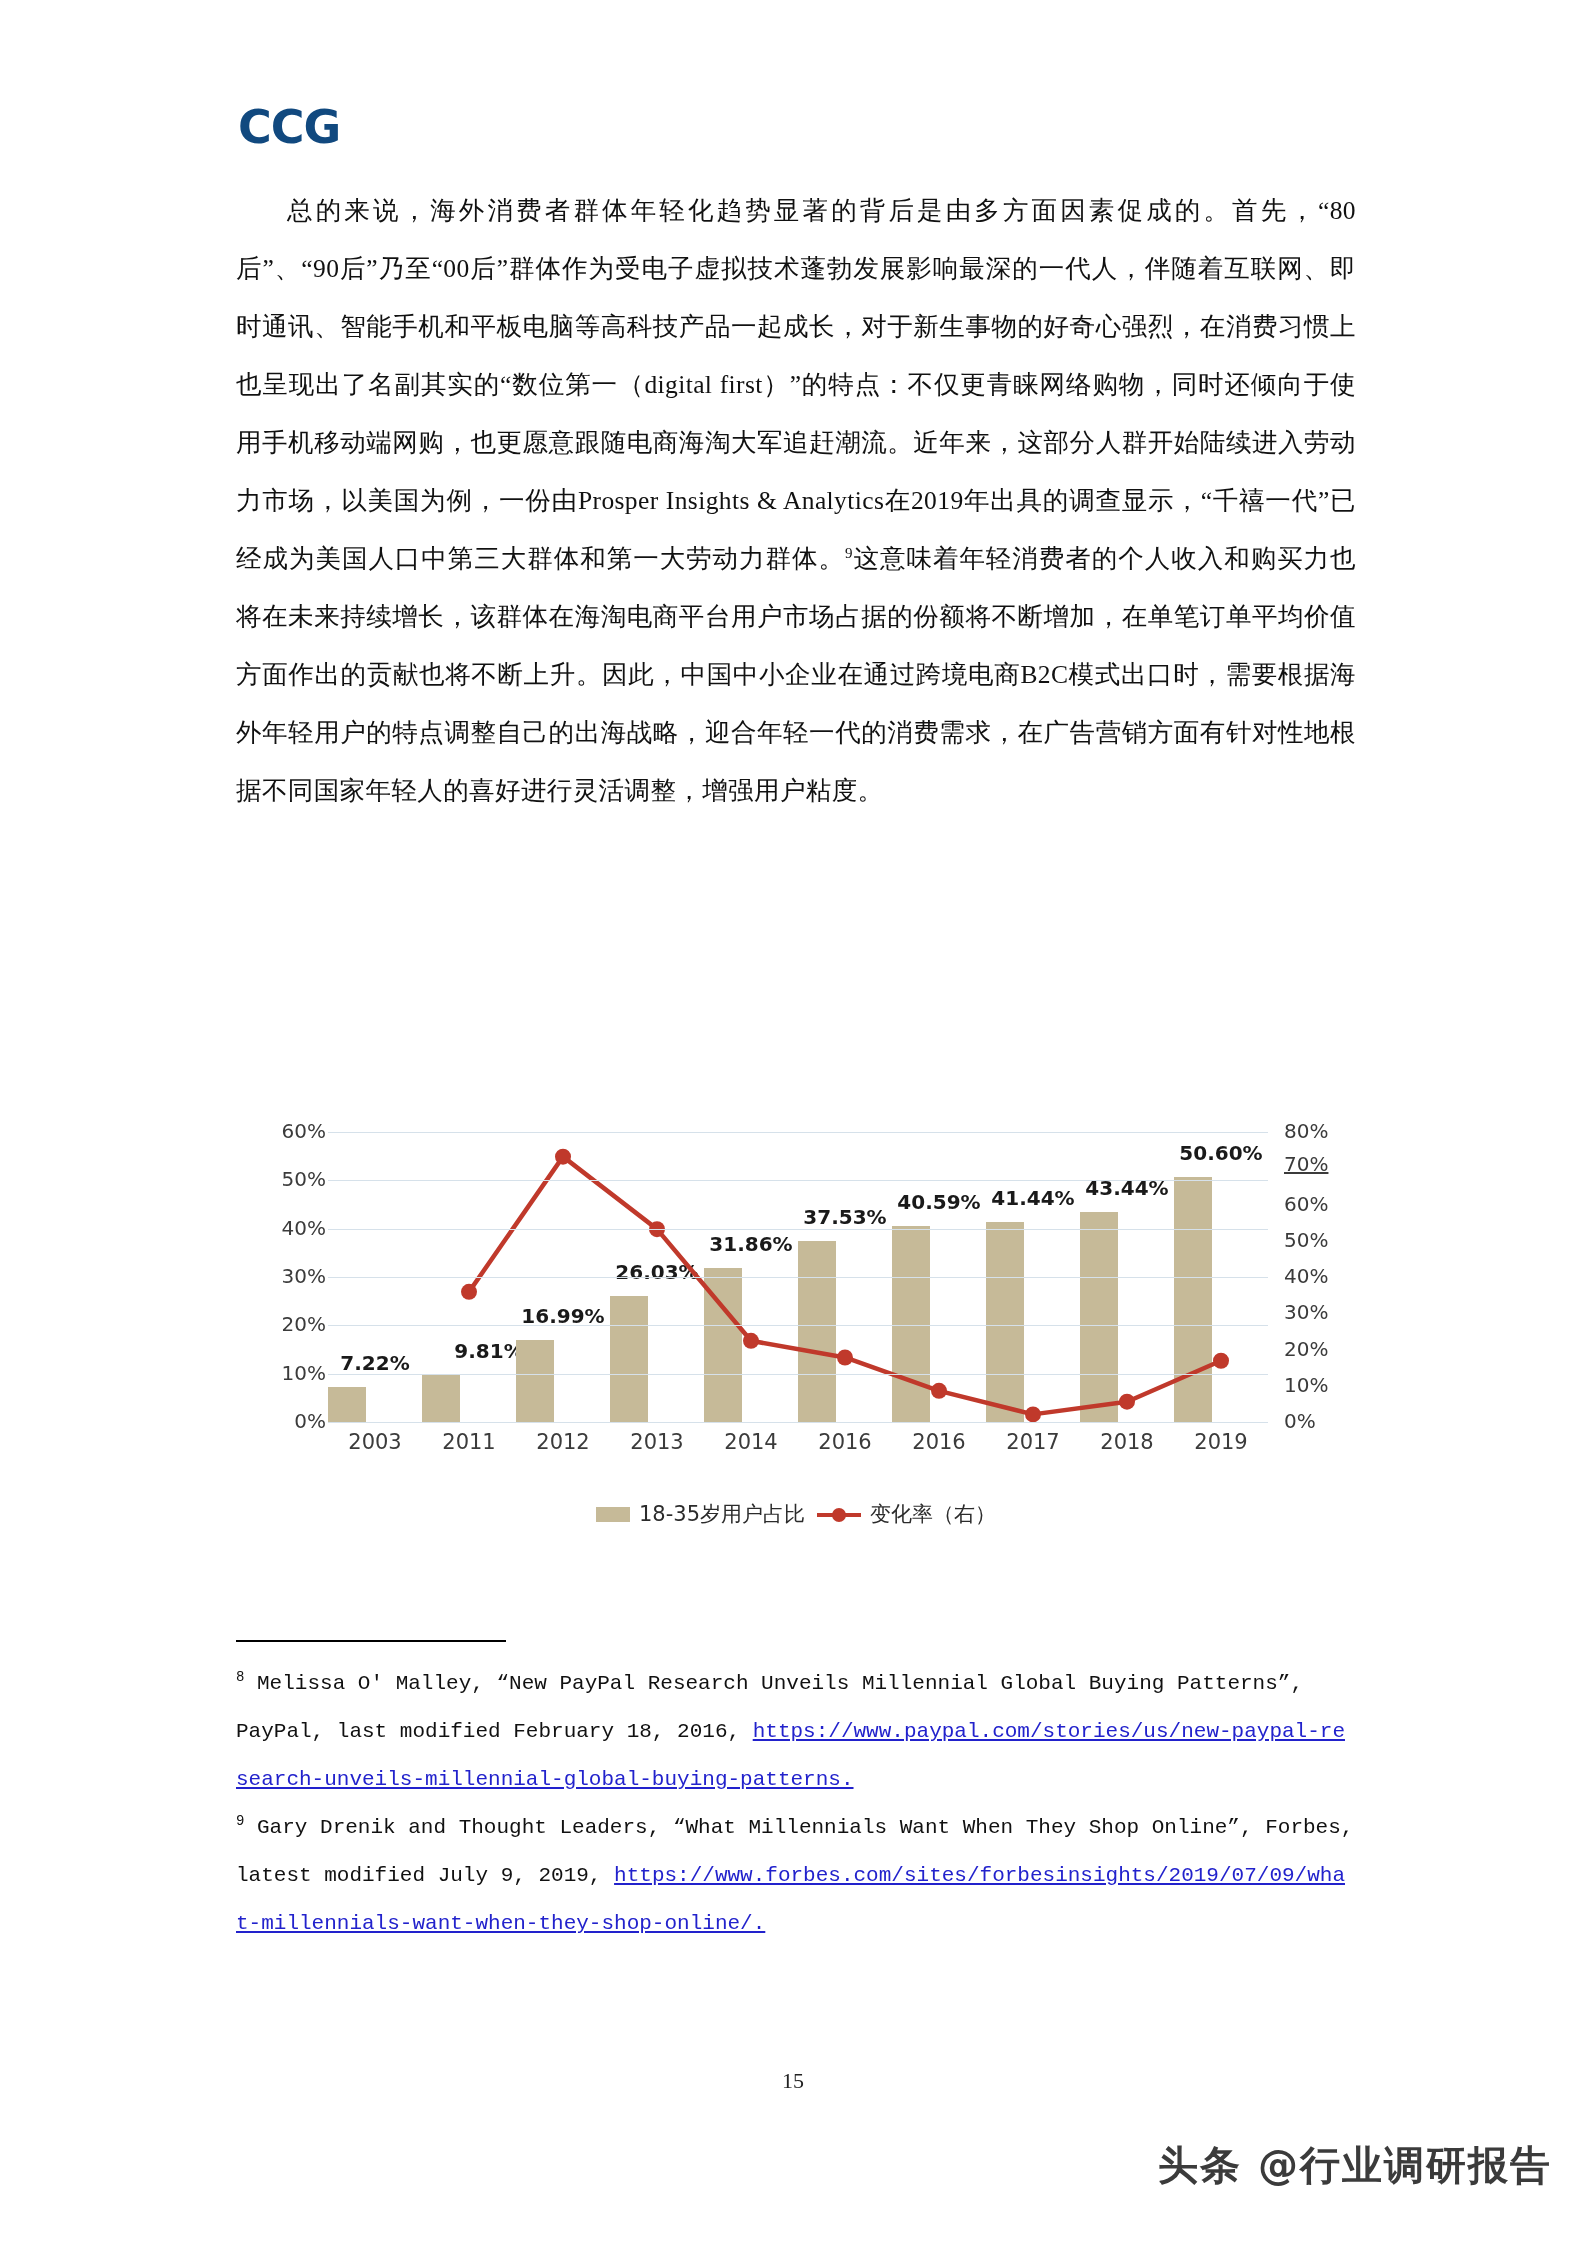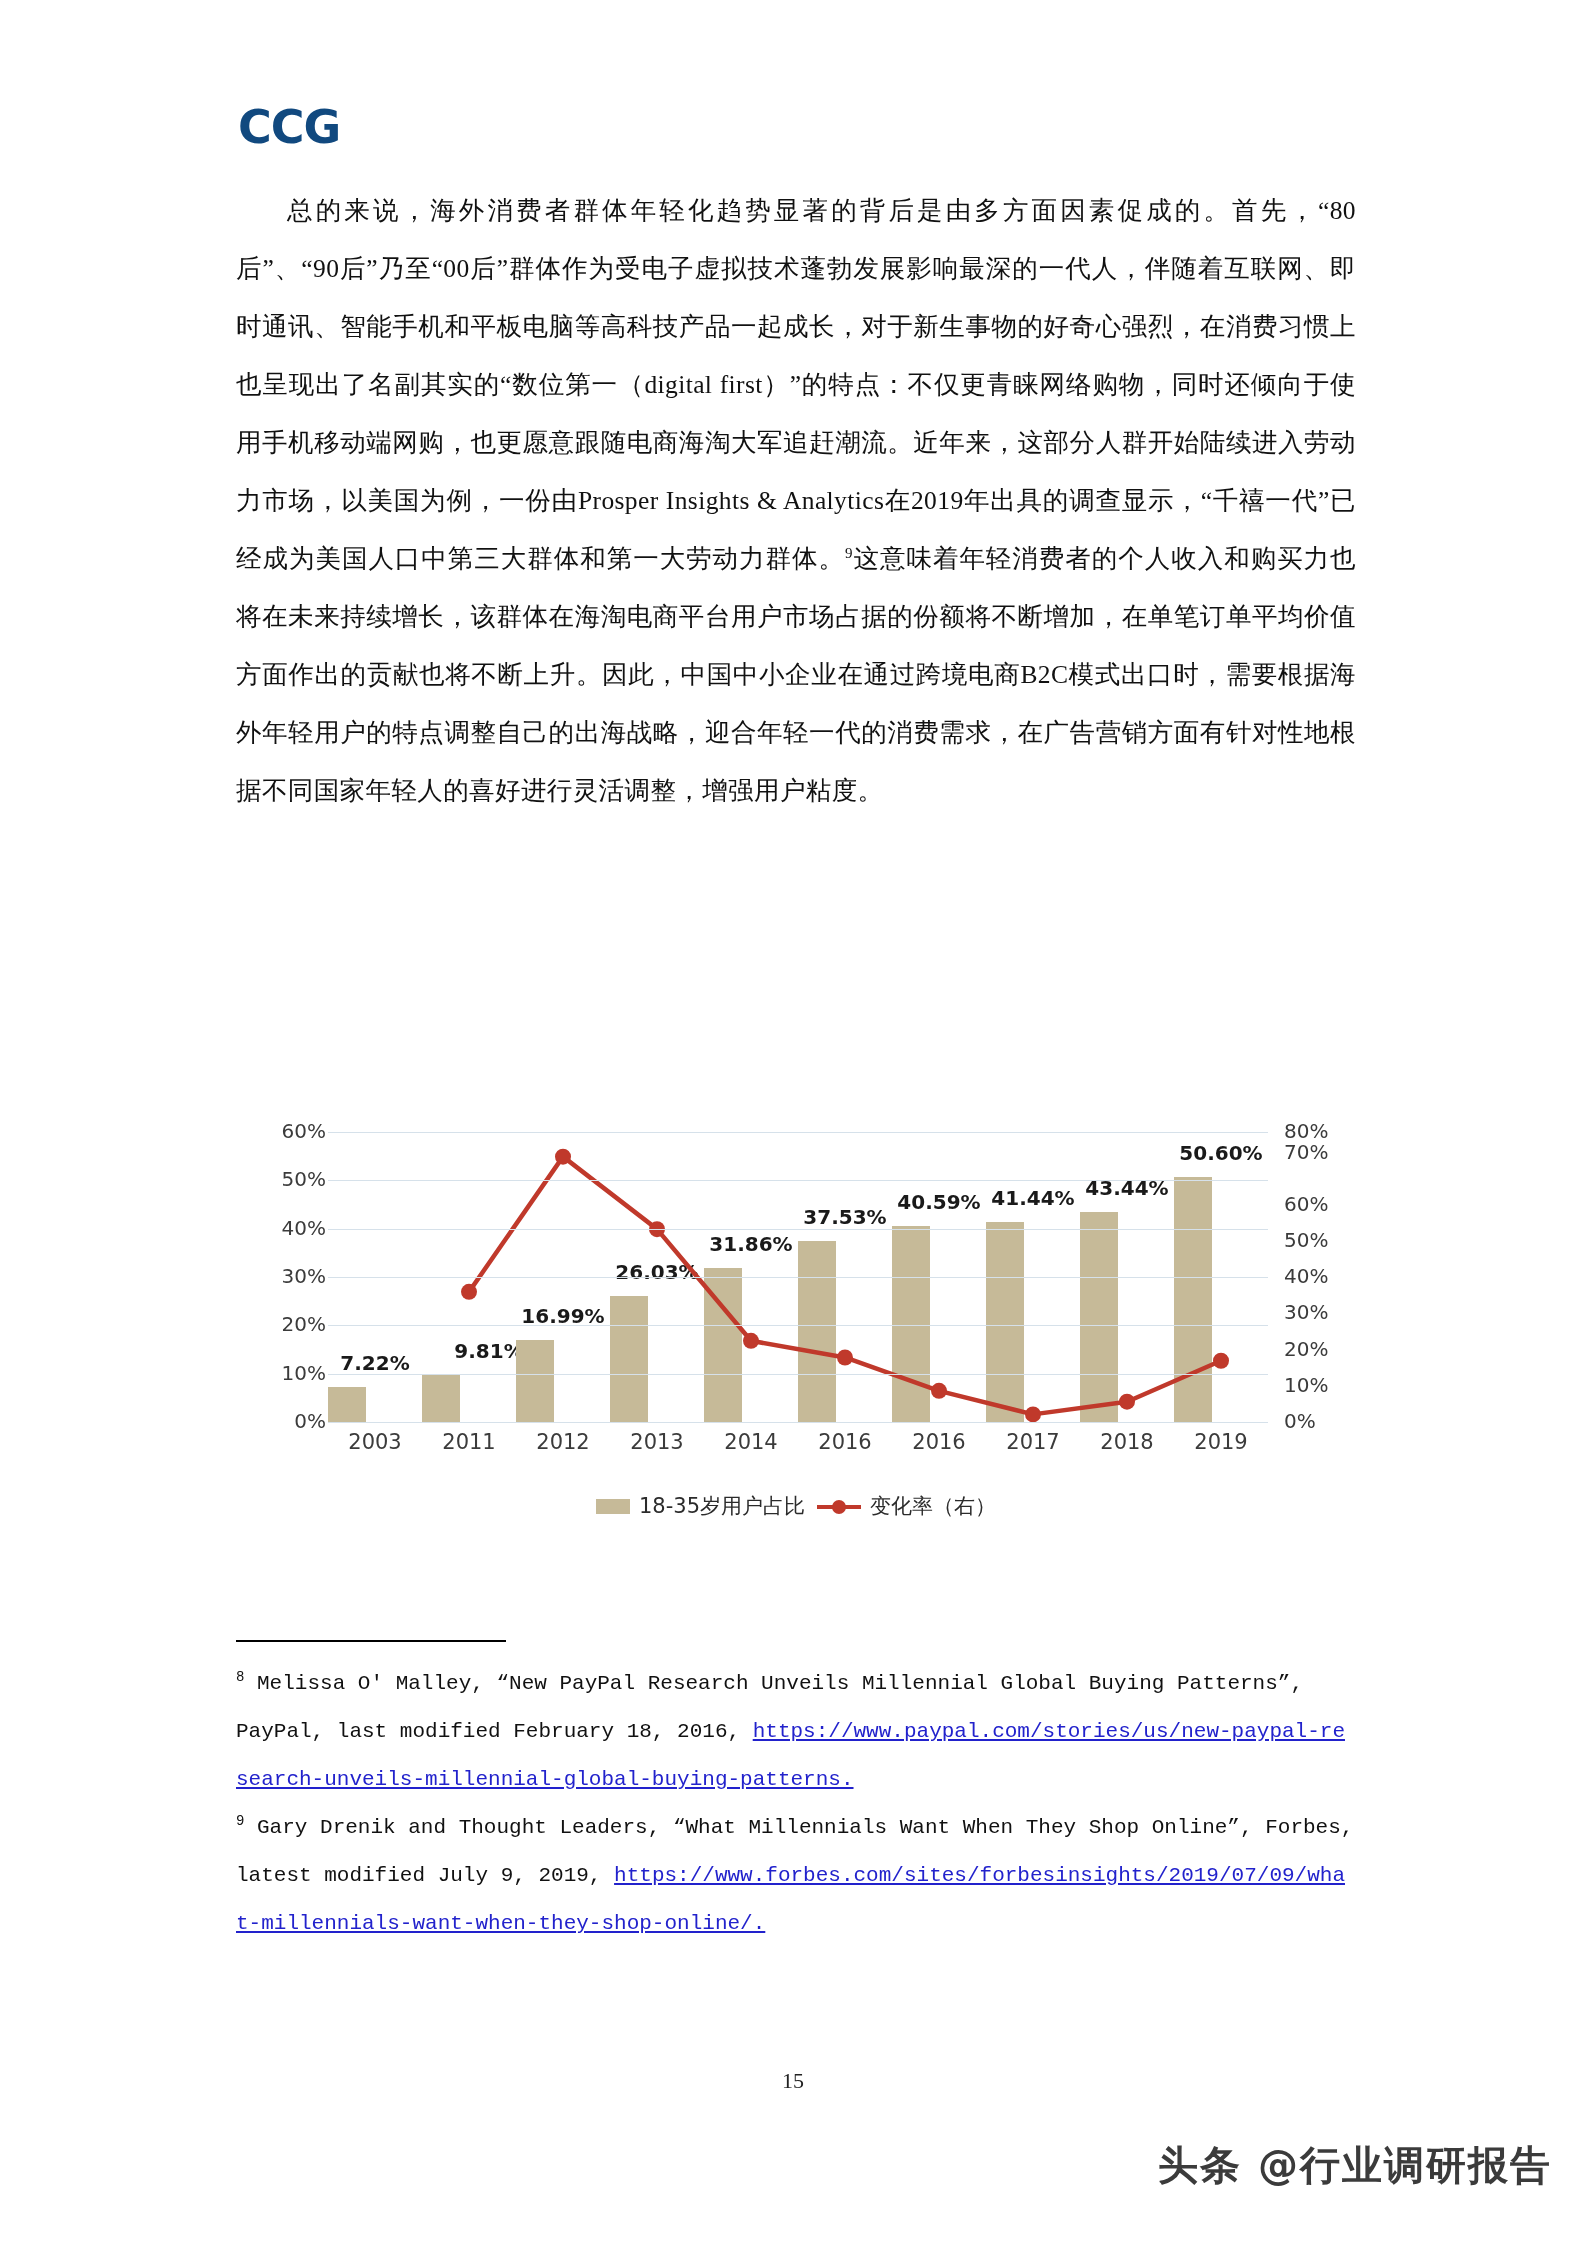--- a/index.html
+++ b/index.html
@@ -140,21 +140,21 @@
   .xtick {
     flex: 1 1 0;
     text-align: center;
     font-family: "DejaVu Sans", sans-serif;
     font-size: 21px;
     color: #3b3b3b;
   }
   .legend {
     position: absolute;
     left: 0;
-    top: 374px;
+    top: 382px;
     width: 1120px;
     display: flex;
     align-items: center;
     justify-content: center;
     gap: 12px;
     font-family: "DejaVu Sans", sans-serif;
     font-size: 21px;
     color: #2b2b2b;
   }
   .legend-item { display: flex; align-items: center; gap: 9px; }
@@ -315,21 +315,21 @@
           <div class="ax-label ax-left" style="top: 1px;">60%</div>
         </div>
       <div id="right-axis">
           <div class="ax-label ax-right" style="top: 291px;">0%</div>
           <div class="ax-label ax-right" style="top: 254.75px;">10%</div>
           <div class="ax-label ax-right" style="top: 218.5px;">20%</div>
           <div class="ax-label ax-right" style="top: 182.25px;">30%</div>
           <div class="ax-label ax-right" style="top: 146px;">40%</div>
           <div class="ax-label ax-right" style="top: 109.75px;">50%</div>
           <div class="ax-label ax-right" style="top: 73.5px;">60%</div>
-          <div class="ax-label ax-right" style="top: 22px;">70%</div>
+          <div class="ax-label ax-right" style="top: 34px; text-decoration: underline;">70%</div>
           <div class="ax-label ax-right" style="top: 1px;">80%</div>
         </div>
     </div>
     <div class="xaxis" id="xaxis">
         <div class="xtick">2003</div>
         <div class="xtick">2011</div>
         <div class="xtick">2012</div>
         <div class="xtick">2013</div>
         <div class="xtick">2014</div>
         <div class="xtick">2016</div>

